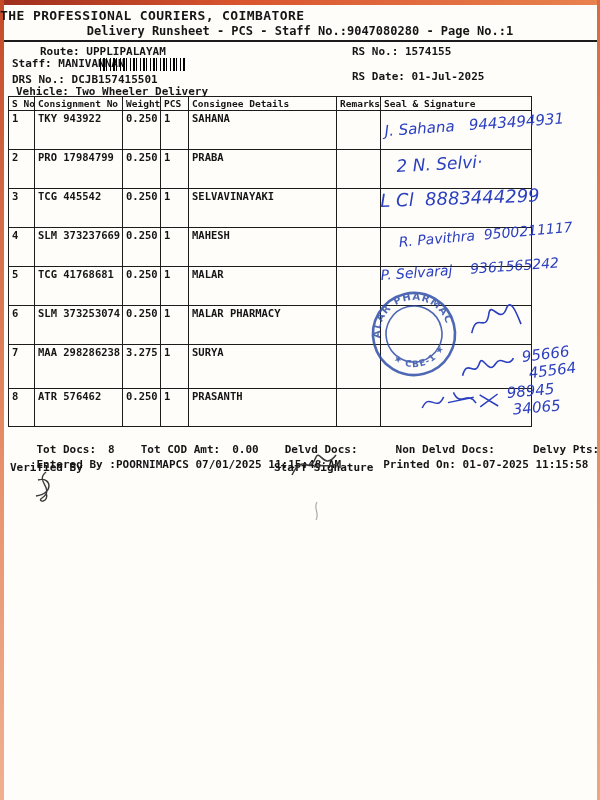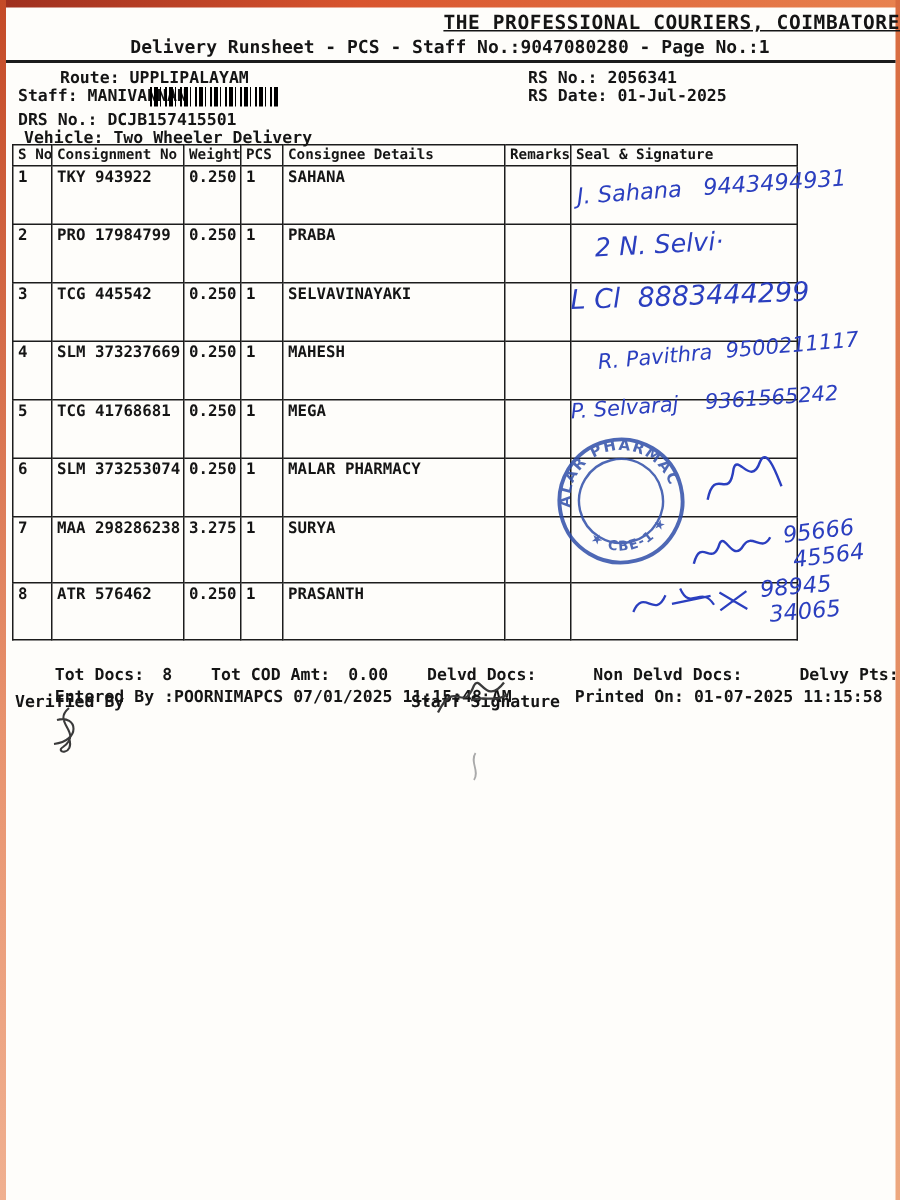--- a/index.html
+++ b/index.html
@@ -10,31 +10,31 @@
     font-family:"DejaVu Sans Mono", monospace; color:#151515; font-weight:700;
   }
   
   .edge-top { position:absolute; top:0; left:0; width:600px; height:5px;
     background:linear-gradient(90deg,#9e2f1e,#d9552e 40%,#e8824f); }
   .edge-left { position:absolute; top:0; left:0; width:4px; height:800px;
     background:linear-gradient(180deg,#c44a27,#e8926d 60%,#f0b090); }
   .edge-right { position:absolute; top:0; right:0; width:3px; height:800px;
     background:linear-gradient(180deg,#d86b3f,#eda87f); }
 
-  .title    { position:absolute; top:8px;  left:0; width:100%; text-align:right; font-size:13px; letter-spacing:.4px;text-decoration:underline; }
+  .title    { position:absolute; top:8px;  left:0; width:100%; text-align:left; font-size:13px; letter-spacing:.4px; }
   .subtitle { position:absolute; top:24px; left:0; width:100%; text-align:center; font-size:12px; }
   .rule     { position:absolute; top:40px; left:4px; right:3px; height:2px; background:#1c1c1c; }
 
   .info { position:absolute; font-size:11px; white-space:pre; }
   .route   { top:45px; left:12px;padding-left:28px; }
   .staff   { top:57px; left:12px; }
   .drs     { top:73px; left:12px; }
   .vehicle { top:85px; left:16px; }
   .rsno    { top:45px; left:352px; }
-  .rsdate  { top:57px; left:352px; }
+  .rsdate  { top:70px; left:352px; }
 
   .barcode { position:absolute; top:58px; left:100px; width:86px; height:13px;
     background:repeating-linear-gradient(90deg,#000 0 1.5px,transparent 1.5px 3px,#000 3px 5.5px,transparent 5.5px 6.5px,#000 6.5px 7.5px,transparent 7.5px 10px); }
 
   table.runsheet { position:absolute; top:96px; left:8px; width:524px;
     border-collapse:collapse; table-layout:fixed; font-size:10.5px; }
   .runsheet th, .runsheet td { border:1px solid #1c1c1c; padding:1px 3px;
     text-align:left; vertical-align:top; font-weight:700; overflow:hidden; white-space:nowrap; }
   .runsheet thead th { font-size:9.5px; height:14px; }
   .runsheet tbody td { height:39px; }
@@ -82,21 +82,21 @@
 
   <div class="title">THE PROFESSIONAL COURIERS, COIMBATORE</div>
   <div class="subtitle">Delivery Runsheet - PCS - Staff No.:9047080280 - Page No.:1</div>
   <div class="rule"></div>
 
   <div class="info route"><span>Route: </span><span>UPPLIPALAYAM</span></div>
   <div class="info staff"><span>Staff: </span><span>MANIVANNAN</span></div>
   <div class="barcode"></div>
   <div class="info drs"><span>DRS No.: </span><span>DCJB157415501</span></div>
   <div class="info vehicle"><span>Vehicle: </span><span>Two Wheeler Delivery</span></div>
-  <div class="info rsno"><span>RS No.: </span><span>2056341</span></div>
+  <div class="info rsno"><span>RS No.: </span><span>1574155</span></div>
   <div class="info rsdate"><span>RS Date: </span><span>01-Jul-2025</span></div>
 
   <table class="runsheet">
     <colgroup>
       <col style="width:26px">
         <col style="width:88px">
         <col style="width:38px">
         <col style="width:28px">
       <col style="width:148px">
         <col style="width:44px">
@@ -148,21 +148,21 @@
           <td>1</td>
           <td>MAHESH</td>
           <td></td>
           <td></td>
         </tr>
         <tr>
           <td>5</td>
           <td>TCG 41768681</td>
           <td>0.250</td>
           <td>1</td>
-          <td>MEGA</td>
+          <td>MALAR</td>
           <td></td>
           <td></td>
         </tr>
         <tr>
           <td>6</td>
           <td>SLM 373253074</td>
           <td>0.250</td>
           <td>1</td>
           <td>MALAR PHARMACY</td>
           <td></td>

